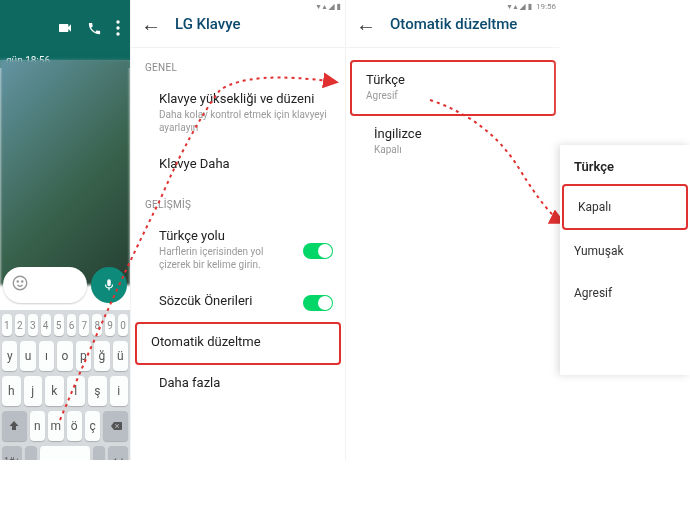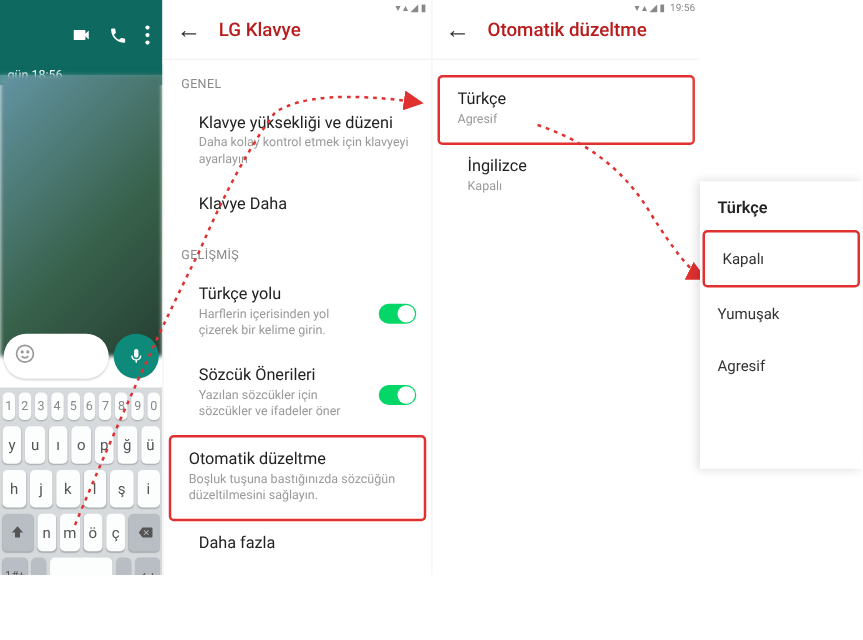--- a/index.html
+++ b/index.html
@@ -28,21 +28,21 @@
 .krow { display: flex; justify-content: center; gap: 3px; margin-bottom: 5px; }
 .key { background: #fcfdfd; border-radius: 4px; height: 30px; flex: 1; display: flex; align-items: center; justify-content: center; font-size: 12px; color: #555; box-shadow: 0 1px 1px rgba(0,0,0,0.2); position: relative; }
 .key-num { height: 22px; font-size: 10px; color: #888; }
 .key.wide { flex: 1.6; }
 .key.dark { background: #b8bec3; }
 .key.space { flex: 4; }
 
 
 .set-header { height: 48px; display: flex; align-items: center; padding: 0 10px; gap: 14px; border-bottom: 1px solid rgba(0,0,0,0.05); }
 .back-arrow { font-size: 20px; color: #333; }
-.set-title { font-size: 15px; font-weight: 500; color: #b91c1c; }
+.set-title { font-size: 15px; font-weight: 500; color: #0c4a6e; }
 
 .section-label { font-size: 10px; color: #8a8a8a; padding: 14px 14px 8px; letter-spacing: 0.3px; }
 .set-item { padding: 10px 14px 12px; position: relative; margin-left: 14px; }
 .set-item .t { font-size: 13px; color: #222; margin-bottom: 2px; }
 .set-item .s { font-size: 10px; color: #9a9a9a; line-height: 1.3; }
 .toggle { position: absolute; right: 12px; top: 50%; transform: translateY(-50%); width: 30px; height: 16px; background: #04d668; border-radius: 8px; }
 .toggle::after { content: ''; position: absolute; right: 1px; top: 1px; width: 14px; height: 14px; background: #fff; border-radius: 50%; }
 
 .red-box { border: 2px solid #e03030; border-radius: 4px; }
 
@@ -184,26 +184,24 @@
     <div class="t">Klavye Daha</div>
   </div>
   <div class="section-label">GELİŞMİŞ</div>
   <div class="set-item">
     <div class="t">Türkçe yolu</div>
     <div class="s" style="padding-right:34px">Harflerin içerisinden yol çizerek bir kelime girin.</div>
     <div class="toggle"></div>
   </div>
   <div class="set-item">
     <div class="t">Sözcük Önerileri</div>
-    <div class="s" style="padding-right:34px">Yazılan sözcükler için sözcükler ve ifadeler öner</div>
     <div class="toggle"></div>
   </div>
   <div class="set-item red-box" style="margin:0 4px">
     <div class="t">Otomatik düzeltme</div>
-    <div class="s">Boşluk tuşuna bastığınızda sözcüğün düzeltilmesini sağlayın.</div>
   </div>
   <div class="set-item">
     <div class="t">Daha fazla</div>
   </div>
 
 </div>
 
 <div class="panel p3">
   <div class="statusbar">▾ ▴ ◢ ▮ <span>19:56</span></div>
   <div class="set-header">

